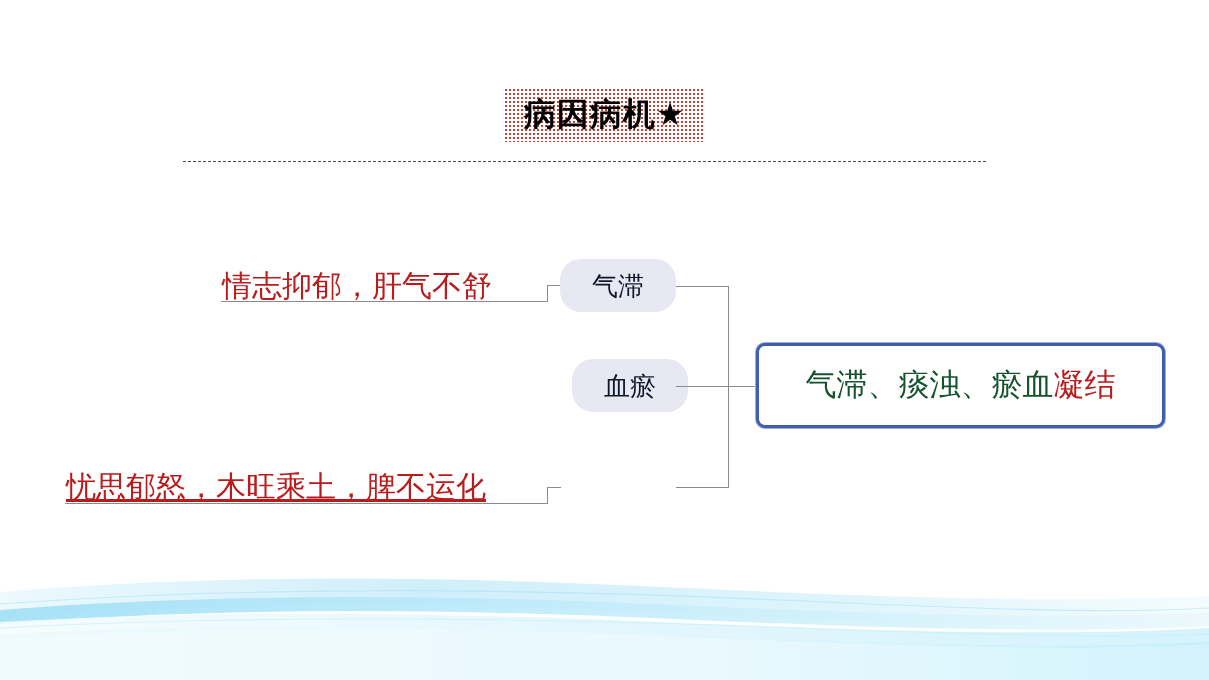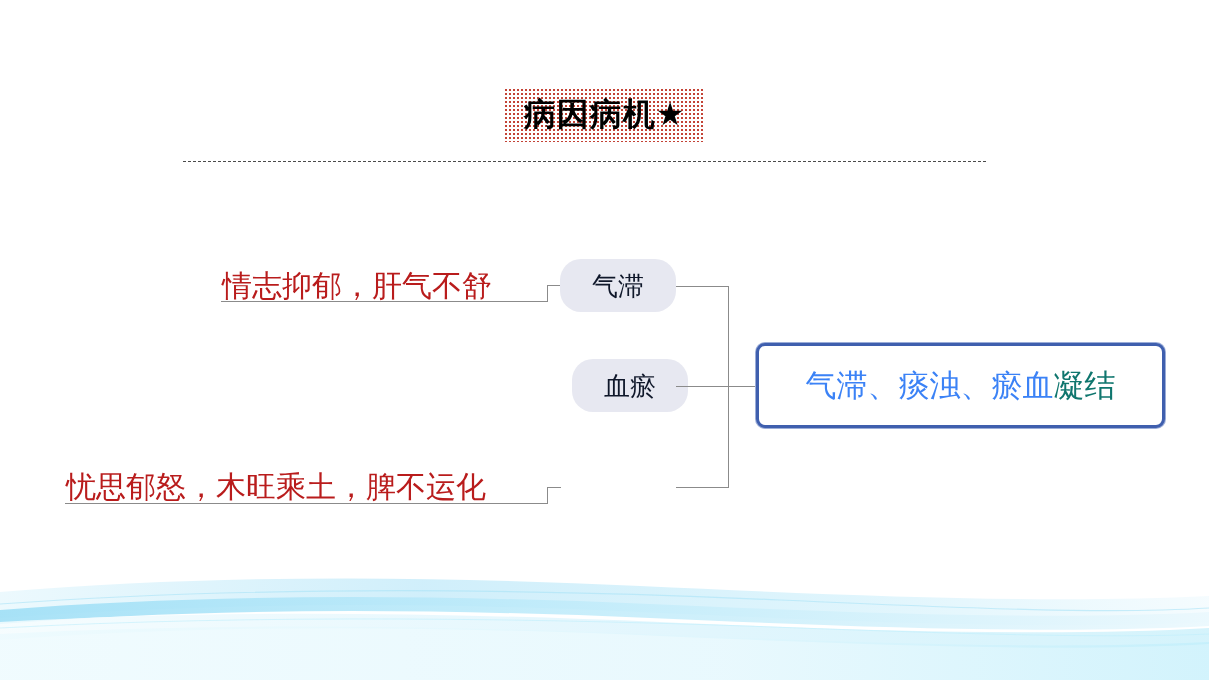--- a/index.html
+++ b/index.html
@@ -66,21 +66,21 @@
   
   .cause {
     position: absolute;
     font-family: "DejaVu Sans", "Liberation Sans", sans-serif;
     font-size: 30px;
     color: #b91c1c;
     white-space: nowrap;
     line-height: 1;
   }
   .cause-1 { left: 222px; top: 271px; }
-  .cause-2 { left: 66px;  top: 472px; }
+  .cause-2 { left: 66px;  top: 472px; text-decoration: underline; }
 
   .cause-underline {
     position: absolute;
     height: 0;
     border-top: 1.6px solid #8b8b8b;
   }
   .cause-underline-1 { left: 221px; top: 301px; width: 326px; }
   .cause-underline-2 { left: 65px;  top: 503px; width: 482px; }
 
   
@@ -150,22 +150,22 @@
     display: flex;
     align-items: center;
     justify-content: center;
   }
   .result-text {
     font-family: "DejaVu Sans", "Liberation Sans", sans-serif;
     font-size: 31px;
     line-height: 1;
     white-space: nowrap;
   }
-  .result-red   { color: #3b82f6; }
-  .result-black { color: #0f766e; }
+  .result-red   { color: #14532d; }
+  .result-black { color: #b91c1c; font-family: Liberation Mono, monospace; }
 
   
   .waves {
     position: absolute;
     left: 0;
     bottom: 0;
     width: 1209px;
     height: 120px;
     pointer-events: none;
   }

